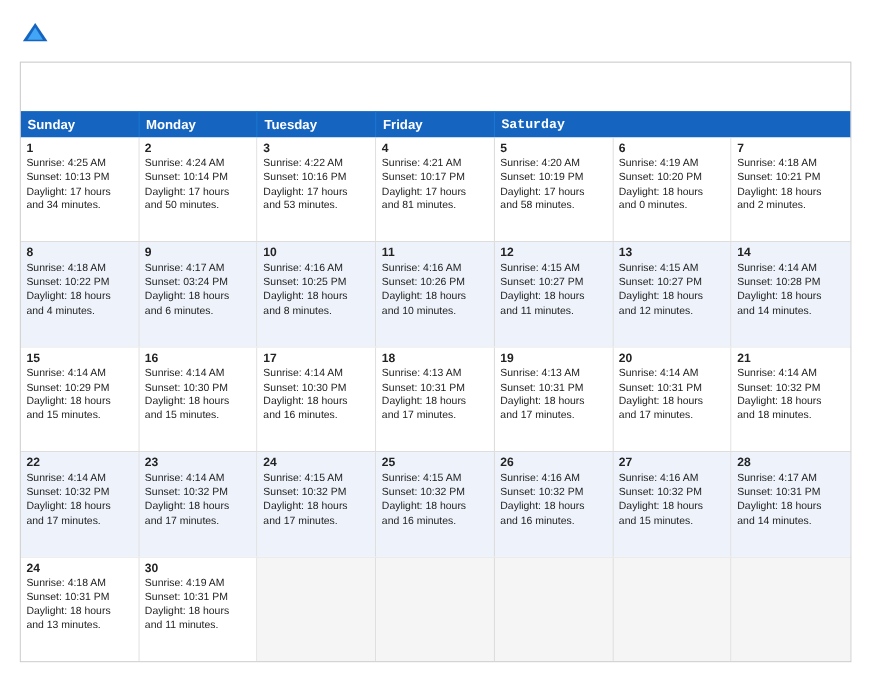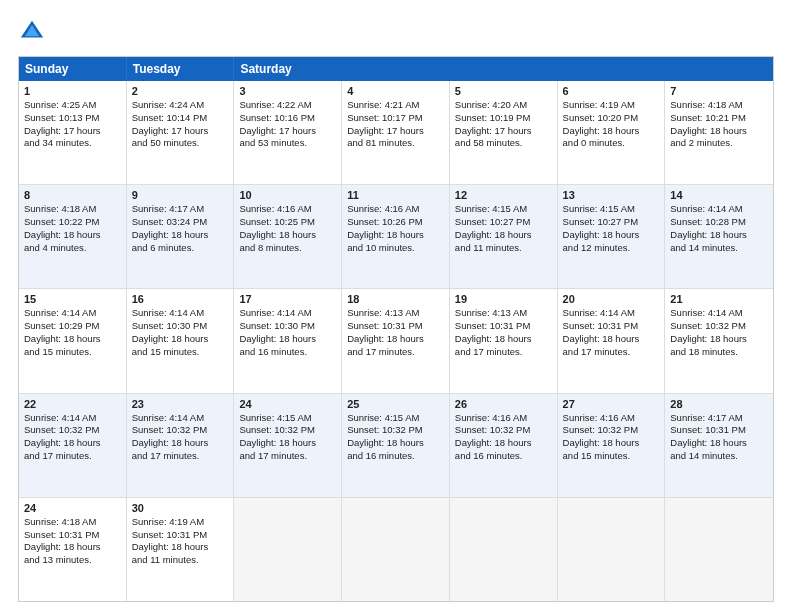--- a/index.html
+++ b/index.html
@@ -51,31 +51,33 @@
       line-height: 1.1;
     }
     .location {
       font-size: 13px;
       color: #333;
     }
     .cal-header-row {
       display: grid;
       grid-template-columns: repeat(7, 1fr);
       background: #1565c0;
+      margin-top: 44px;
     }
     .cal-header-cell {
       color: #fff;
       font-weight: bold;
       font-size: 12px;
       padding: 5px 6px;
       text-align: left;
       border-right: 1px solid #1976d2;
     }
     .cal-header-cell:last-child {
       border-right: none;
+      font-family: Liberation Mono, monospace;
     }
     .cal-body {
       display: flex;
       flex-direction: column;
       flex: 1;
     }
     .cal-row {
       display: grid;
       grid-template-columns: repeat(7, 1fr);
       flex: 1;
@@ -129,21 +131,23 @@
     </div>
     <div class="title-block">
       <div class="month-title"></div>
       <div class="location"></div>
     </div>
   </div>
 
   <div style="flex:1;display:flex;flex-direction:column;border:1px solid #ccc;">
     <div class="cal-header-row" id="cal-header">
         <div class="cal-header-cell">Sunday</div>
+        <div class="cal-header-cell">Monday</div>
         <div class="cal-header-cell">Tuesday</div>
+        <div class="cal-header-cell">Friday</div>
         <div class="cal-header-cell">Saturday</div>
       </div>
     <div class="cal-body" id="cal-body">
         <div class="cal-row">
           <div class="cal-cell">
             <span class="day-num">1</span>
             <span class="cell-line">Sunrise: 4:25 AM</span>
             <span class="cell-line">Sunset: 10:13 PM</span>
             <span class="cell-line">Daylight: 17 hours</span>
             <span class="cell-line">and 34 minutes.</span>

